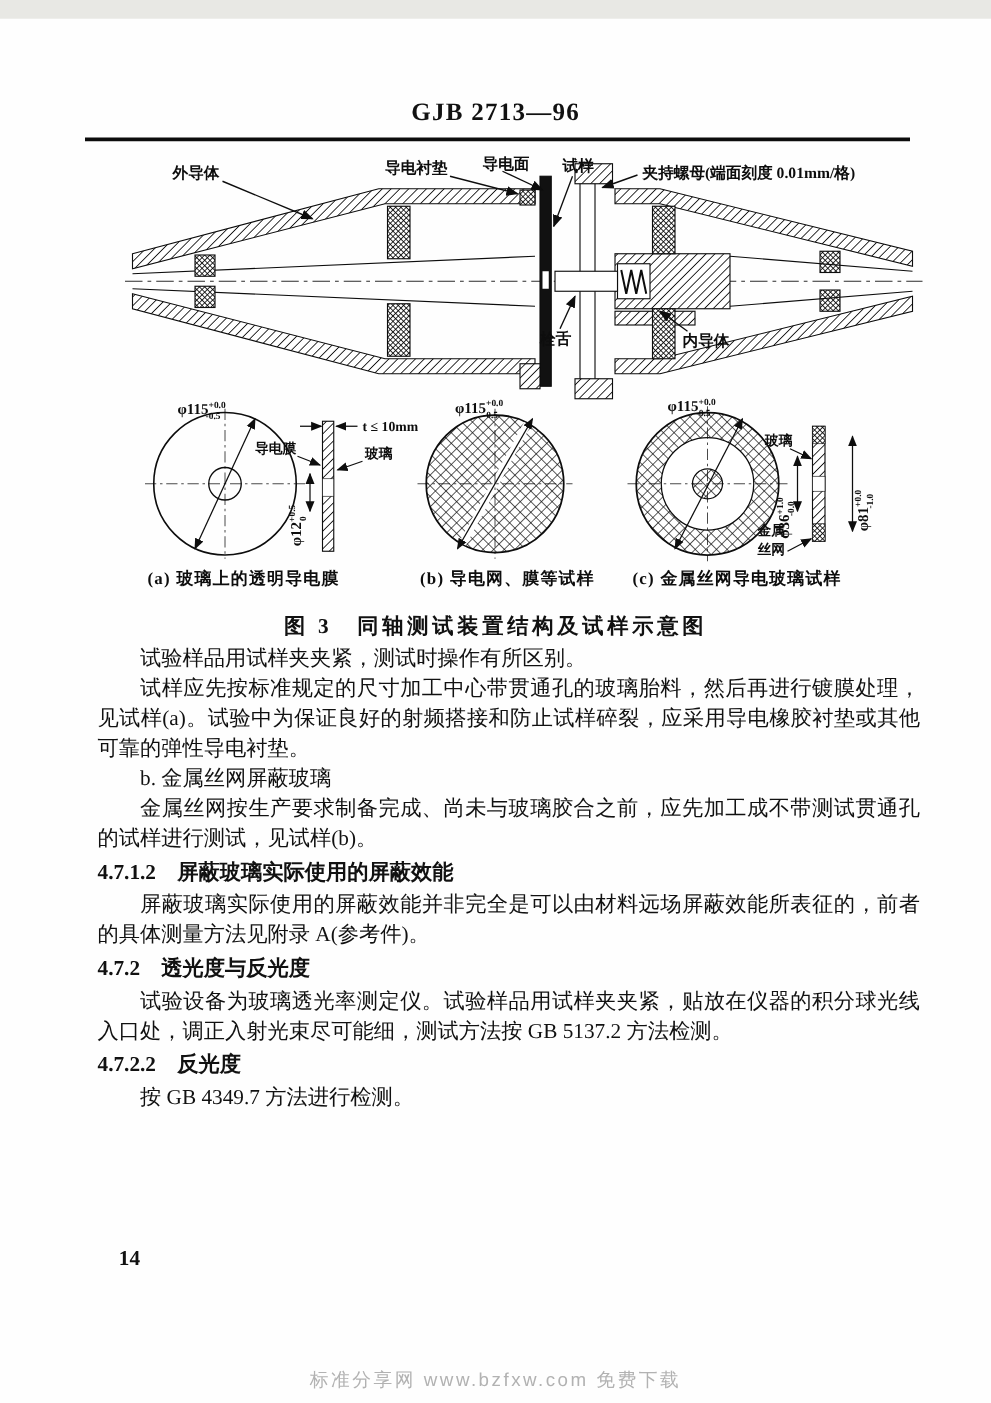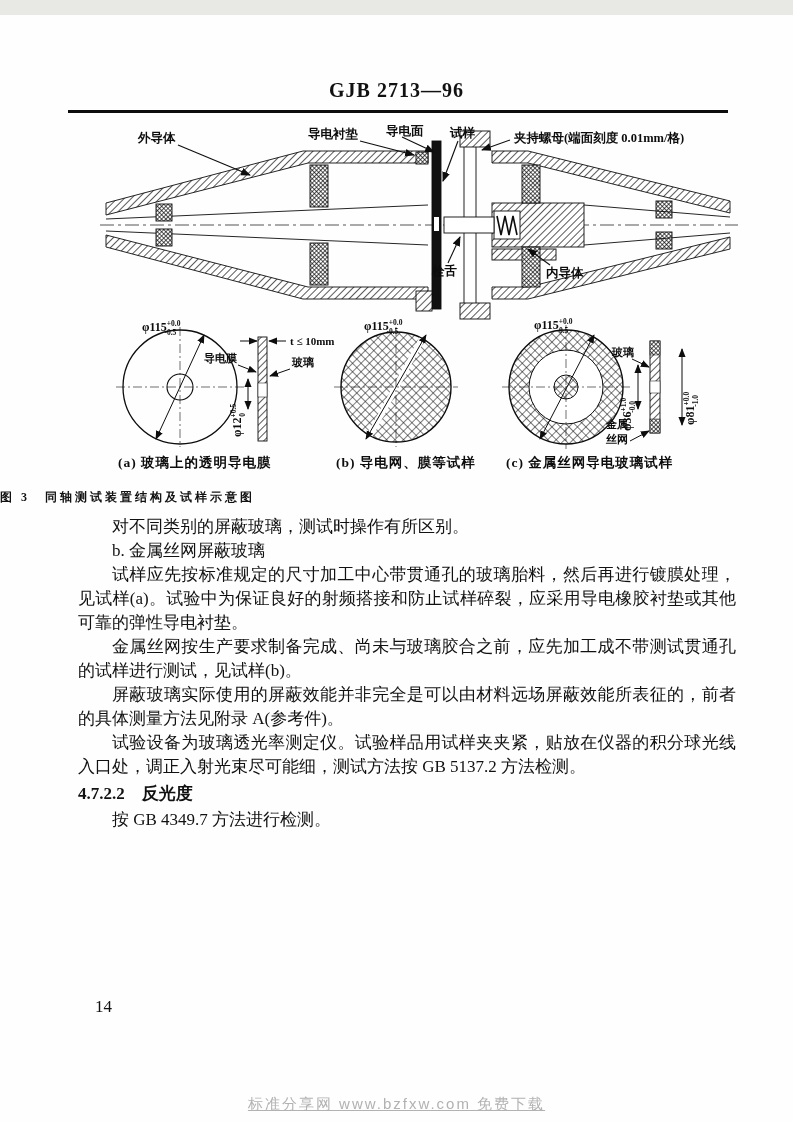--- a/index.html
+++ b/index.html
@@ -11,38 +11,37 @@
   .doc-header{
     position:absolute;top:64px;left:0;width:100%;text-align:center;
     font-size:20px;font-weight:bold;letter-spacing:1px;
     font-family:"Liberation Serif",serif;
   }
   .header-rule{
     position:absolute;top:95px;left:68px;width:660px;height:3px;background:#0d0d0d;
   }
   .diagram-wrap{position:absolute;top:110px;left:98px;width:644px;height:356px;}
   .fig-caption{
-    position:absolute;top:474px;left:0;width:100%;
-    font-size:12px;font-weight:bold;letter-spacing:3px;
+    position:absolute;top:474px;left:0;width:100%;text-align:center;
+    font-size:17px;font-weight:bold;letter-spacing:3px;
   }
   .body-text{
     position:absolute;top:500px;left:78px;width:658px;
     font-size:17px;line-height:24px;text-align:justify;
   }
   .body-text p{margin:0;}
   .body-text p.ind{text-indent:2em;}
   .body-text p.head{font-weight:bold;text-align:left;margin:3px 0 2px 0;}
   .page-number{
-    position:absolute;top:982px;left:95px;font-size:17px;font-weight:normal;
+    position:absolute;top:982px;left:95px;font-size:17px;font-weight:bold;
   }
   .watermark{
     position:absolute;top:1080px;left:0;width:100%;text-align:center;
     color:#b2b2b2;font-size:15px;letter-spacing:2px;
     font-family:"Liberation Sans","DejaVu Sans",sans-serif;
-    text-decoration:underline;
   }
   svg text{font-family:"Liberation Serif","DejaVu Serif",serif;fill:#0d0d0d;}
   .lbl{font-size:12.5px;font-weight:bold;}
   .lbl-s{font-size:11px;font-weight:bold;}
   .dim{font-size:12px;font-weight:bold;}
   .tol{font-size:7.5px;font-weight:bold;}
   .subcap{font-size:13.5px;font-weight:bold;letter-spacing:1px;}
 </style>
 </head>
 <body>
@@ -197,25 +196,27 @@
         <text x="508" y="318" class="lbl-s">丝网</text>
         <line x1="532" y1="316" x2="551" y2="306" stroke="#0d0d0d" stroke-width="1" marker-end="url(#arr)"></line>
         <text x="408" y="342" class="subcap">(c) 金属丝网导电玻璃试样</text>
       </g>
     </svg>
   </div>
 
   <div class="fig-caption">图 3　同轴测试装置结构及试样示意图</div>
 
   <div class="body-text">
-    <p class="ind">对不同类别的屏蔽玻璃，测试时操作有所区别。</p>
+    <p class="ind">试验样品用试样夹夹紧，测试时操作有所区别。</p>
+    <p class="ind">试样应先按标准规定的尺寸加工中心带贯通孔的玻璃胎料，然后再进行镀膜处理，见试样(a)。试验中为保证良好的射频搭接和防止试样碎裂，应采用导电橡胶衬垫或其他可靠的弹性导电衬垫。</p>
     <p class="ind">b. 金属丝网屏蔽玻璃</p>
-    <p class="ind">试样应先按标准规定的尺寸加工中心带贯通孔的玻璃胎料，然后再进行镀膜处理，见试样(a)。试验中为保证良好的射频搭接和防止试样碎裂，应采用导电橡胶衬垫或其他可靠的弹性导电衬垫。</p>
     <p class="ind">金属丝网按生产要求制备完成、尚未与玻璃胶合之前，应先加工成不带测试贯通孔的试样进行测试，见试样(b)。</p>
+    <p class="head">4.7.1.2　屏蔽玻璃实际使用的屏蔽效能</p>
     <p class="ind">屏蔽玻璃实际使用的屏蔽效能并非完全是可以由材料远场屏蔽效能所表征的，前者的具体测量方法见附录 A(参考件)。</p>
+    <p class="head">4.7.2　透光度与反光度</p>
     <p class="ind">试验设备为玻璃透光率测定仪。试验样品用试样夹夹紧，贴放在仪器的积分球光线入口处，调正入射光束尽可能细，测试方法按 GB 5137.2 方法检测。</p>
     <p class="head">4.7.2.2　反光度</p>
     <p class="ind">按 GB 4349.7 方法进行检测。</p>
   </div>
 
   <div class="page-number">14</div>
 
   <div class="watermark">标准分享网 www.bzfxw.com 免费下载</div>
 
 </div>

